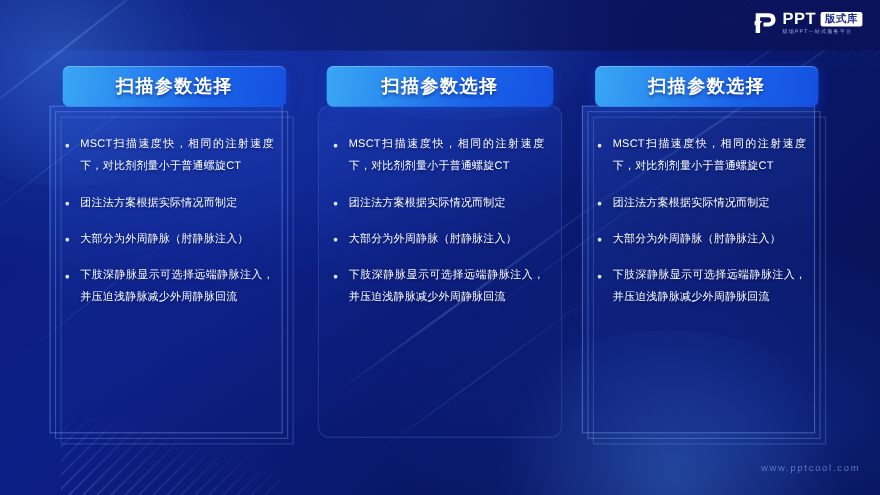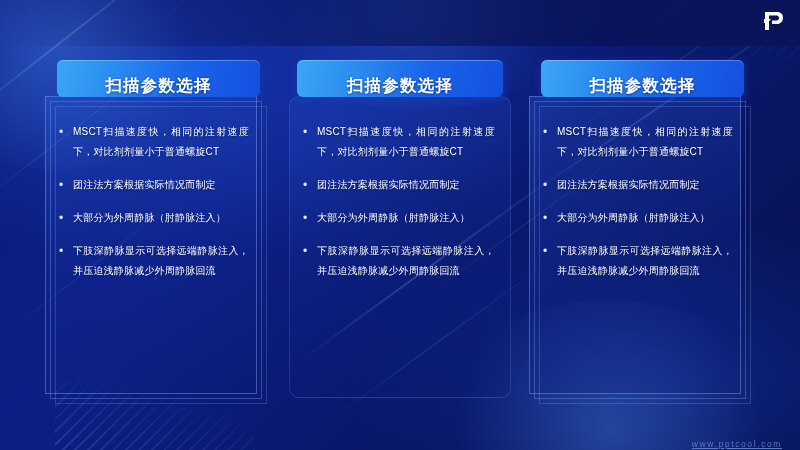--- a/index.html
+++ b/index.html
@@ -89,21 +89,21 @@
     border-radius:10px;
     background:linear-gradient(165deg,rgba(38,80,205,.30) 0%,rgba(16,38,140,.22) 60%,rgba(10,24,105,.16) 100%);
     border:1px solid rgba(120,170,255,.18);
   }
 
   .card-header{
     position:absolute;left:12px;top:0;width:203px;height:37px;
     border-radius:6px;
     background:linear-gradient(100deg,#3aa7f5 0%,#2b8cf0 28%,#1b64ea 62%,#1450e0 100%);
     box-shadow:0 2px 10px rgba(20,70,200,.55), inset 0 1px 0 rgba(255,255,255,.28);
-    display:flex;align-items:flex-end;justify-content:center;
+    display:flex;align-items:center;justify-content:center;
   }
   .card.c2 .card-header{left:10px;width:206px;}
   .card-header-title{
     color:#ffffff;font-size:16.5px;font-weight:bold;letter-spacing:1.2px;
     text-shadow:0 1px 3px rgba(0,20,80,.55);
     white-space:nowrap;
   }
 
   .bullets{
     position:absolute;left:14px;top:62px;right:22px;
@@ -117,22 +117,22 @@
     flex:0 0 auto;width:14px;color:#dce8ff;font-size:12px;line-height:20px;
     text-align:left;
   }
   .bullet-text{
     flex:1 1 auto;color:#ffffff;font-size:10px;line-height:20px;
     text-align:justify;letter-spacing:.2px;
     text-shadow:0 1px 2px rgba(0,10,60,.5);
   }
 
   .watermark{
-    position:absolute;right:18px;bottom:1px;
-    color:#5b79c4;font-size:8.5px;letter-spacing:1.6px;text-decoration:underline;
+    position:absolute;right:18px;bottom:20px;
+    color:#5b79c4;font-size:8.5px;letter-spacing:1.6px;
   }
 </style>
 </head>
 <body>
 
 <div id="slide">
 
   <div class="streaks">
     <div class="streak thick" style="left:-40px;top:120px;width:300px;transform:rotate(-38deg);opacity:.55;"></div>
     <div class="streak" style="left:-30px;top:210px;width:260px;transform:rotate(-38deg);opacity:.35;"></div>
@@ -152,20 +152,27 @@
   <div class="hatch tr"></div>
 
   <div class="topbar"></div>
   <div class="logo">
     <span class="logo-mark">
       <svg width="22" height="22" viewBox="0 0 22 22">
         <path d="M3 2 L15 2 C19 2 21 4.5 21 8 C21 11.5 18.5 14 15 14 L10 14 L10 10.5 L14.5 10.5 C16 10.5 17 9.4 17 8 C17 6.6 16 5.6 14.5 5.6 L7 5.6 L7 20 L3 20 Z" fill="#ffffff"></path>
         <path d="M2 9 L9 9 L5.5 13 L2 13 Z" fill="#ffffff"></path>
       </svg>
     </span>
+    <span class="logo-text">
+      <span class="logo-row">
+        <span class="logo-ppt">PPT</span>
+        <span class="logo-badge">版式库</span>
+      </span>
+      <span class="logo-sub">职场PPT一站式服务平台</span>
+    </span>
   </div>
 
   <div class="card c1">
     <div class="panel-fill"></div>
     <div class="frame f1"></div>
     <div class="frame f2"></div>
     <div class="frame f3"></div>
     <div class="card-header">
       <span class="card-header-title">扫描参数选择</span>
     </div>

